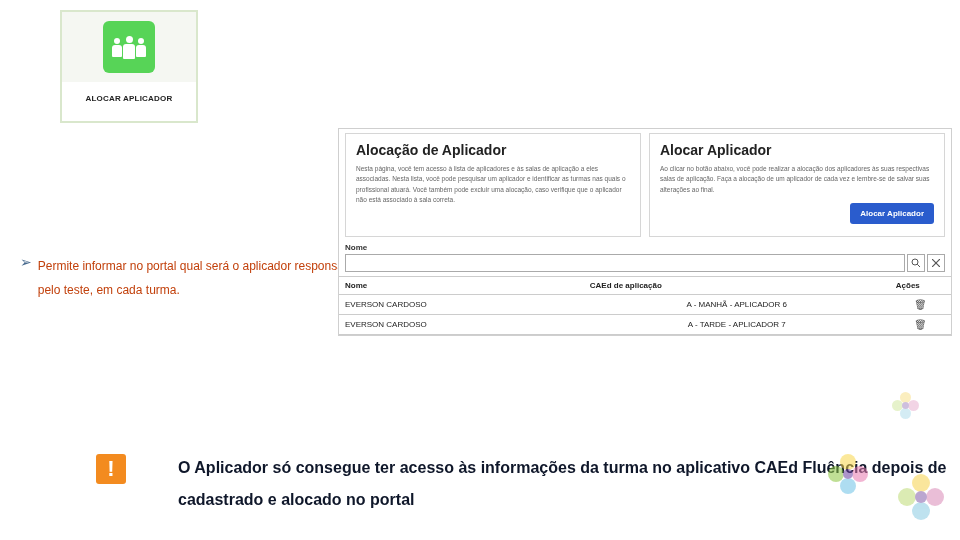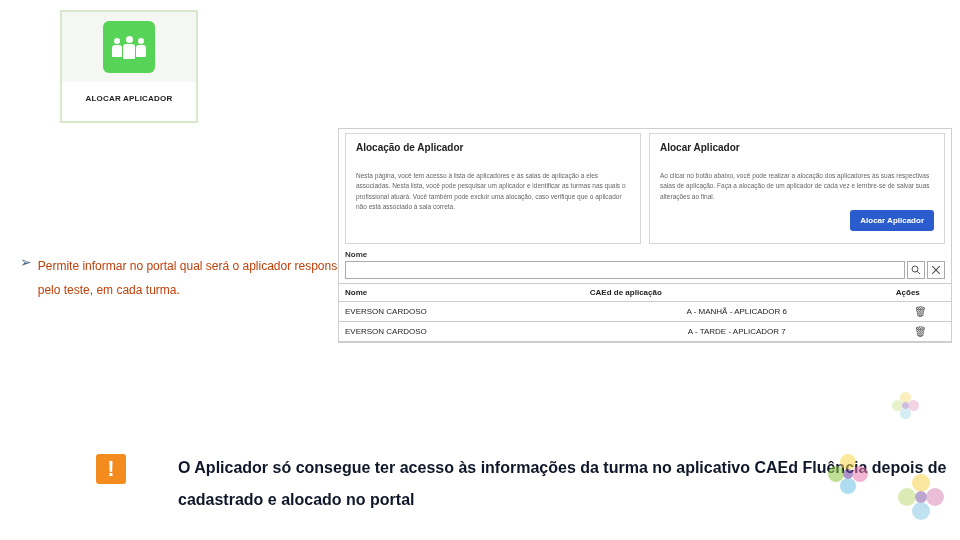--- a/index.html
+++ b/index.html
@@ -80,21 +80,21 @@
     display: flex;
     gap: 8px;
     padding: 4px 6px 4px 6px;
   }
   .pane {
     flex: 1;
     border: 1px solid #d6d6d6;
     padding: 8px 10px 12px 10px;
     background:#fff;
   }
-  .pane-title { font-size: 10px; font-weight: bold; color:#222; margin-bottom:18px; }
+  .pane-title { font-size: 14px; font-weight: bold; color:#222; margin-bottom:6px; }
   .pane-text { font-size: 6.5px; color:#666; line-height:1.6; }
   .btn-alocar {
     background:#2a5ccd;
     color:#fff;
     font-size:8px;
     font-weight:bold;
     padding:6px 10px;
     border-radius:3px;
     display:inline-block;
     margin-top:8px;

